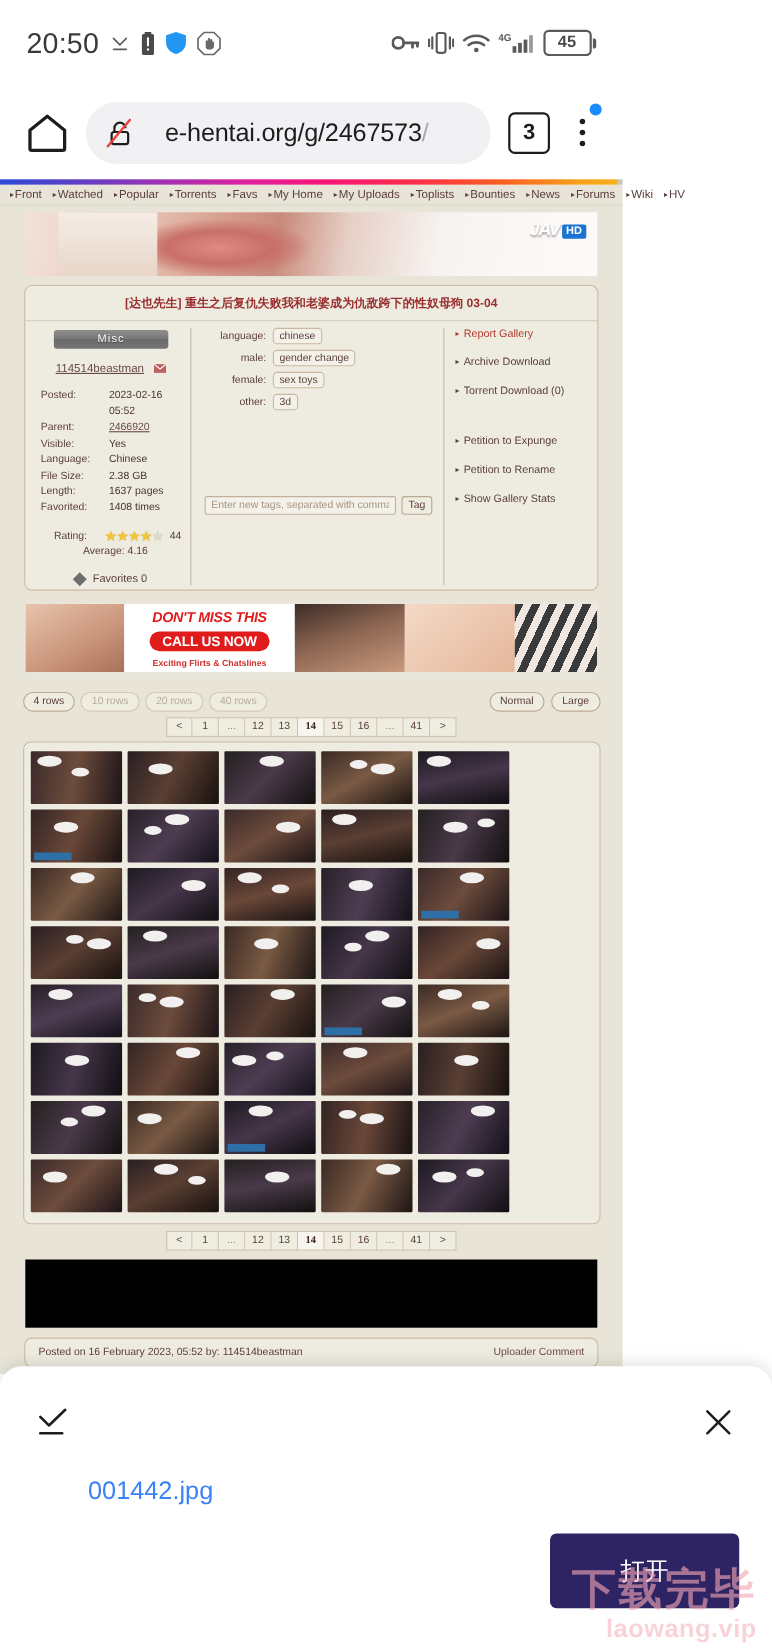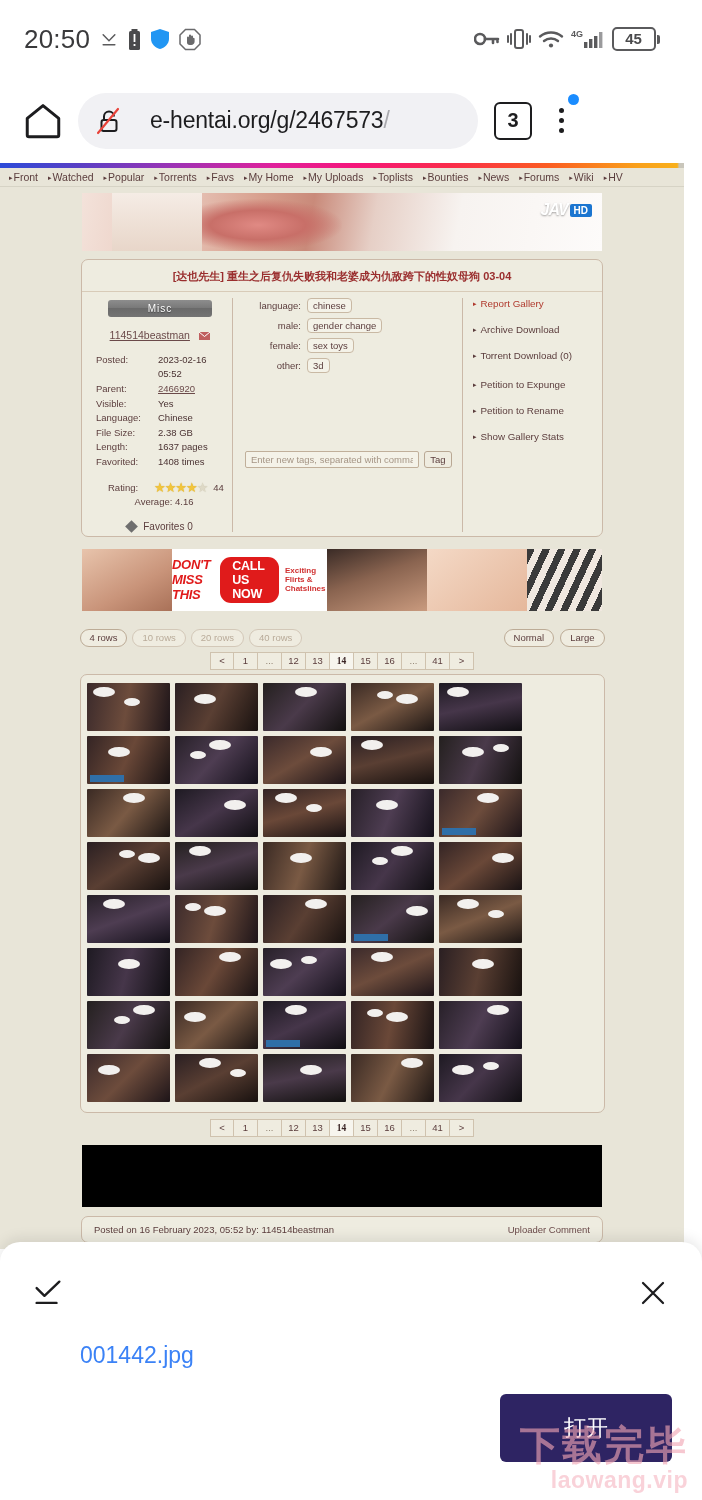--- a/index.html
+++ b/index.html
@@ -2,21 +2,21 @@
 <html><head>
 <meta charset="utf-8">
 <style>
   * { box-sizing: border-box; margin: 0; padding: 0; }
   html, body {
     width: 702px; height: 1500px;
     font-family: "Liberation Sans", sans-serif;
     background: #ffffff;
     overflow: hidden;
   }
-  #root { position: relative; width: 684px; height: 1500px; }
+  #root { position: relative; width: 566px; height: 1500px; }
 
   
   .statusbar {
     height: 78px; width: 100%;
     background: #ffffff;
     display: flex; align-items: center;
     padding: 0 24px;
   }
   .sb-left { display: flex; align-items: center; gap: 9px; }
   .sb-time { font-size: 26px; color: #3a3a3c; letter-spacing: .2px; font-family: "Liberation Sans", sans-serif; }
@@ -190,32 +190,32 @@
     border-radius: 3px;
     font-size: 9.5px; color: #5b3d3d;
     cursor: pointer;
     font-family: "Liberation Sans", sans-serif;
   }
 
   
   .act { font-size: 9.8px; color: #5b3d3d; margin-bottom: 15px; cursor: pointer; }
   .act::before { content: "▸"; font-size: 7px; margin-right: 4px; vertical-align: 1px; }
   .act.red { color: #b03a2e; }
-  .act.gap { margin-top: 18px; }
+  .act.gap { margin-top: 35px; }
 
   
   .midad {
     width: 520px; height: 62px;
     margin: 12px auto 0;
     display: flex; overflow: hidden;
     background: #ffffff;
   }
   .midad .seg { height: 62px; position: relative; overflow: hidden; }
   .s1 { width: 90px; background: linear-gradient(150deg,#e8c4ac,#c9947a 60%,#a97158); }
-  .s2 { width: 155px; background: #ffffff; display:flex; flex-direction:row; align-items:center; justify-content:center; gap:6px; }
+  .s2 { width: 155px; background: #ffffff; display:flex; flex-direction:column; align-items:center; justify-content:center; gap:6px; }
   .s3 { width: 100px; background: linear-gradient(160deg,#3a2b26,#8a6450 45%,#c99a7e); }
   .s4 { width: 100px; background: linear-gradient(140deg,#f4d9c6,#e5b79b); }
   .s5 { width: 75px; background: repeating-linear-gradient(115deg,#3a3a3a 0 7px,#f0e8e0 7px 14px); }
   .ad-h1 { font-size: 13px; font-weight: bold; color: #e01b1b; letter-spacing: -.3px; font-style: italic; }
   .ad-cta {
     font-size: 12.5px; font-weight: bold; color: #ffffff;
     background: #e01b1b; border-radius: 11px;
     padding: 2px 12px; letter-spacing: -.2px;
   }
   .ad-sub { font-size: 8px; font-weight: bold; color: #d03030; }

